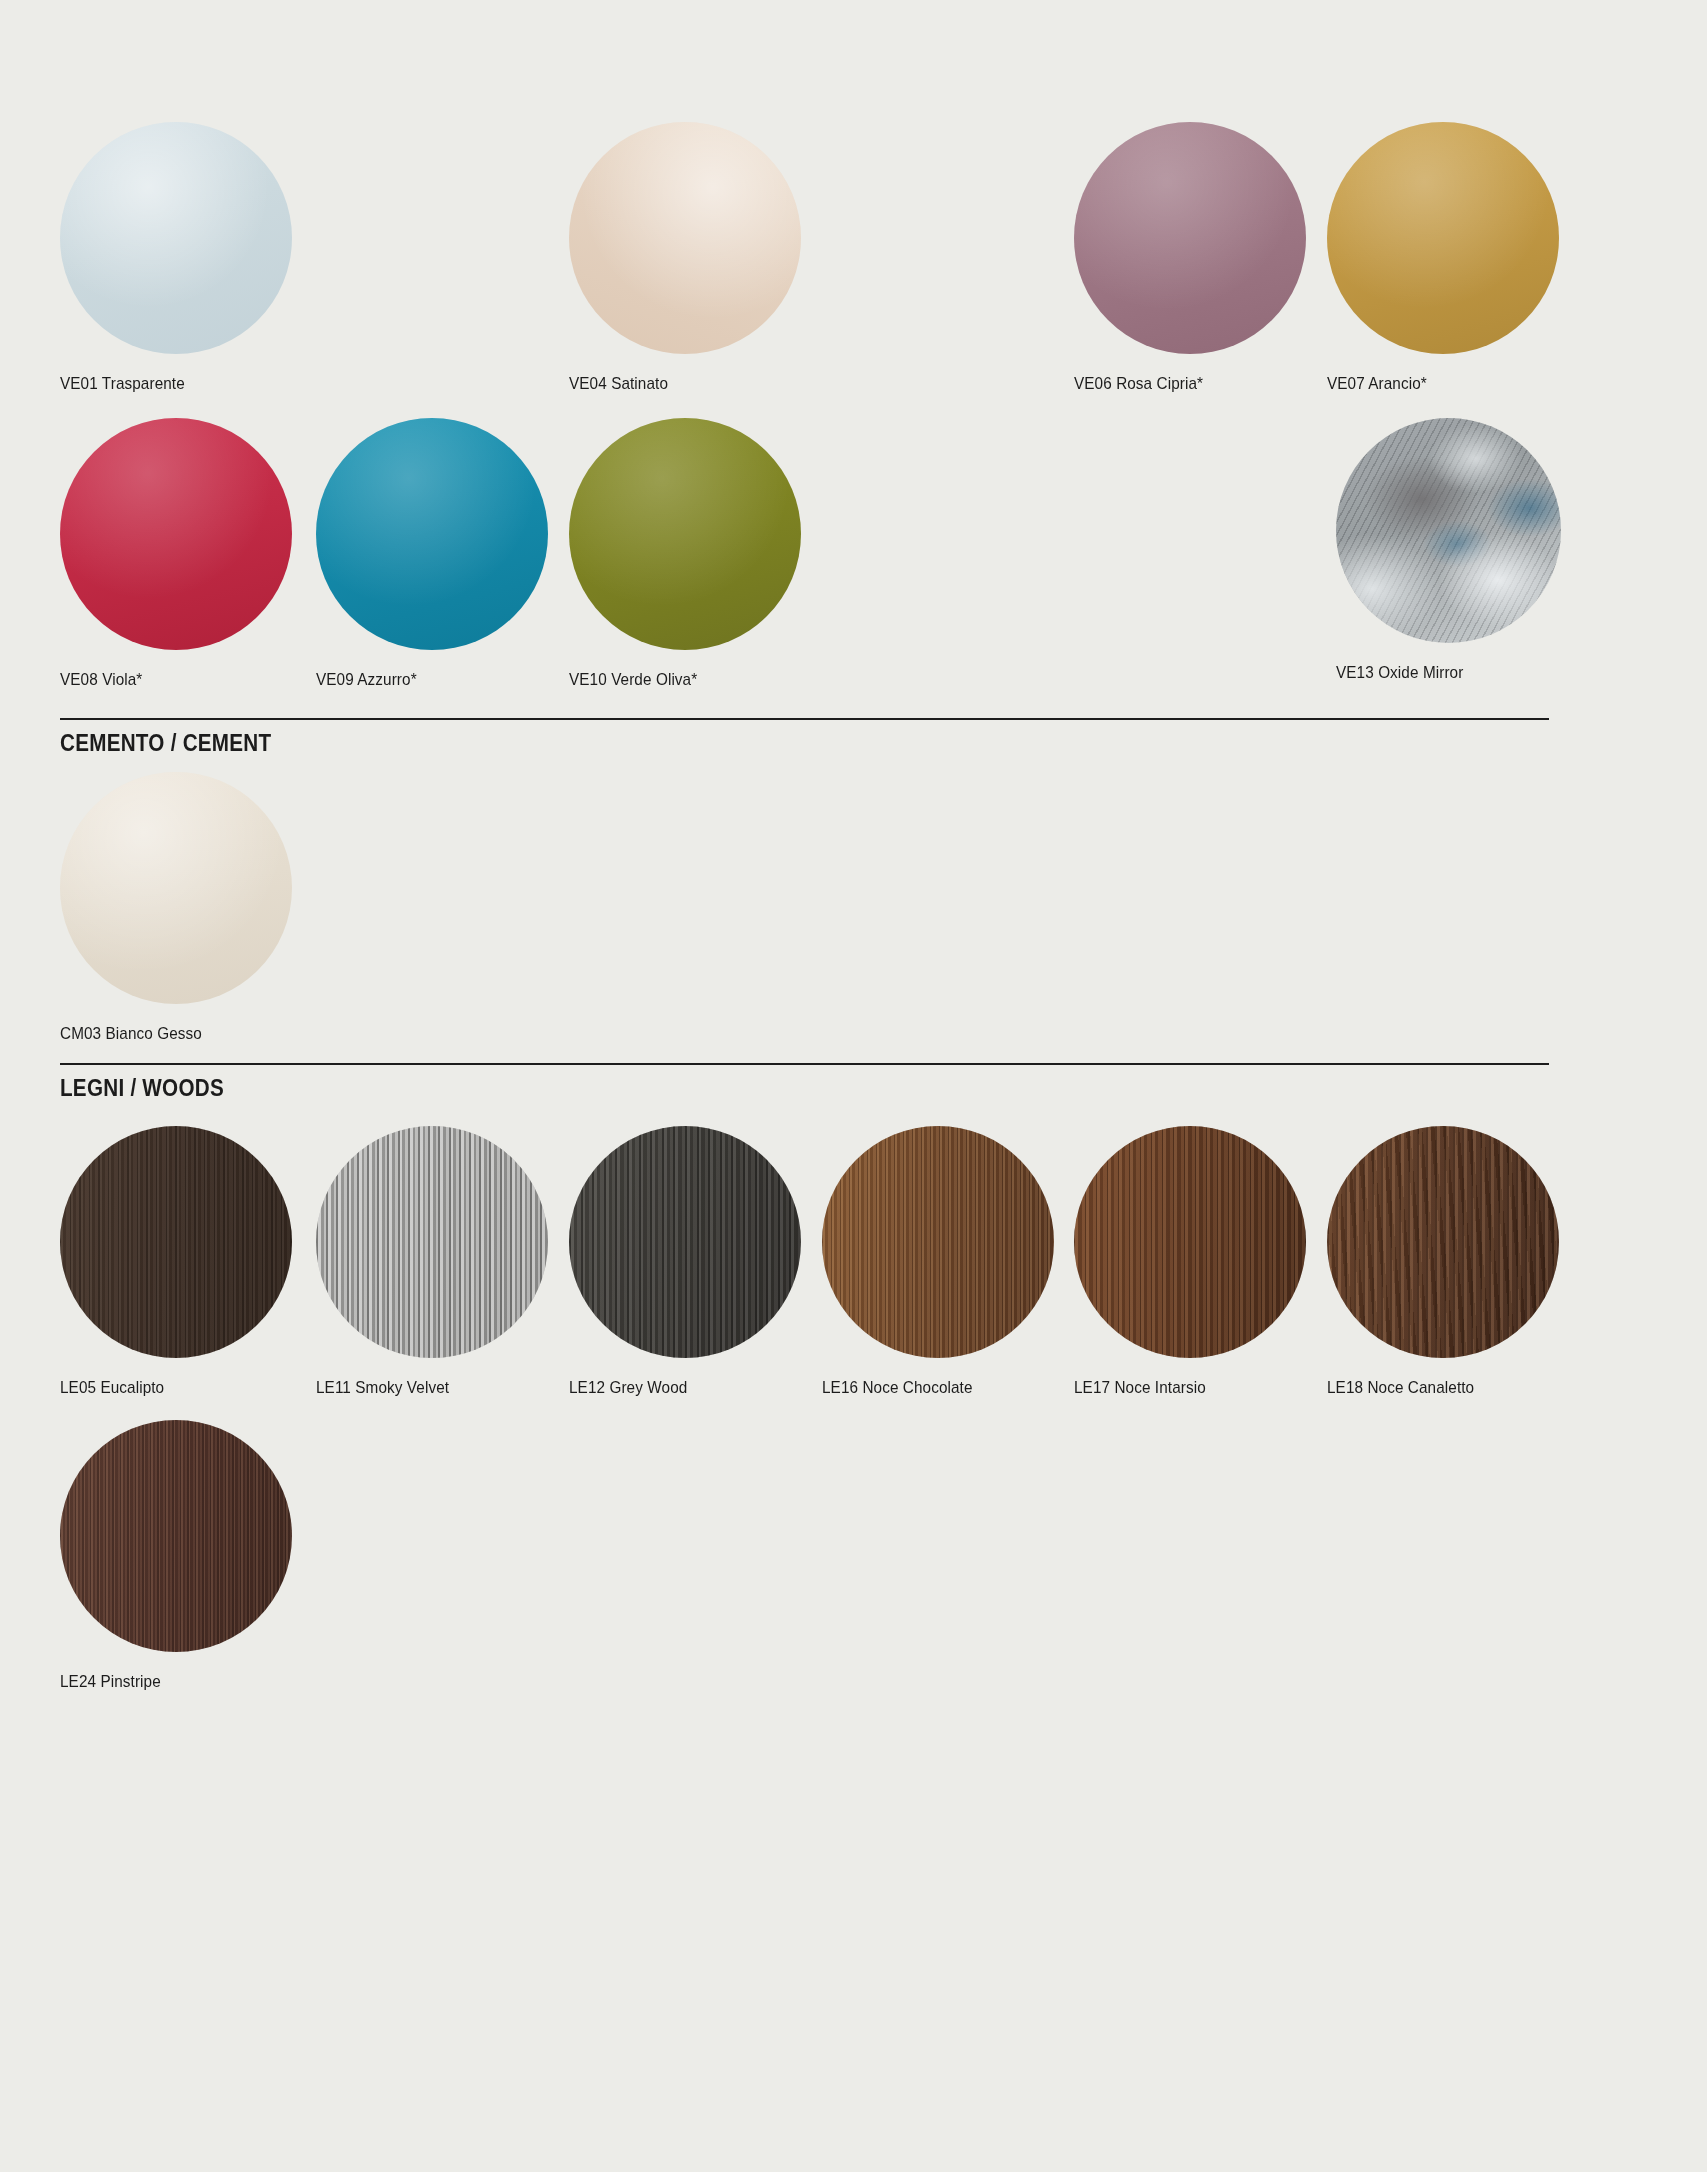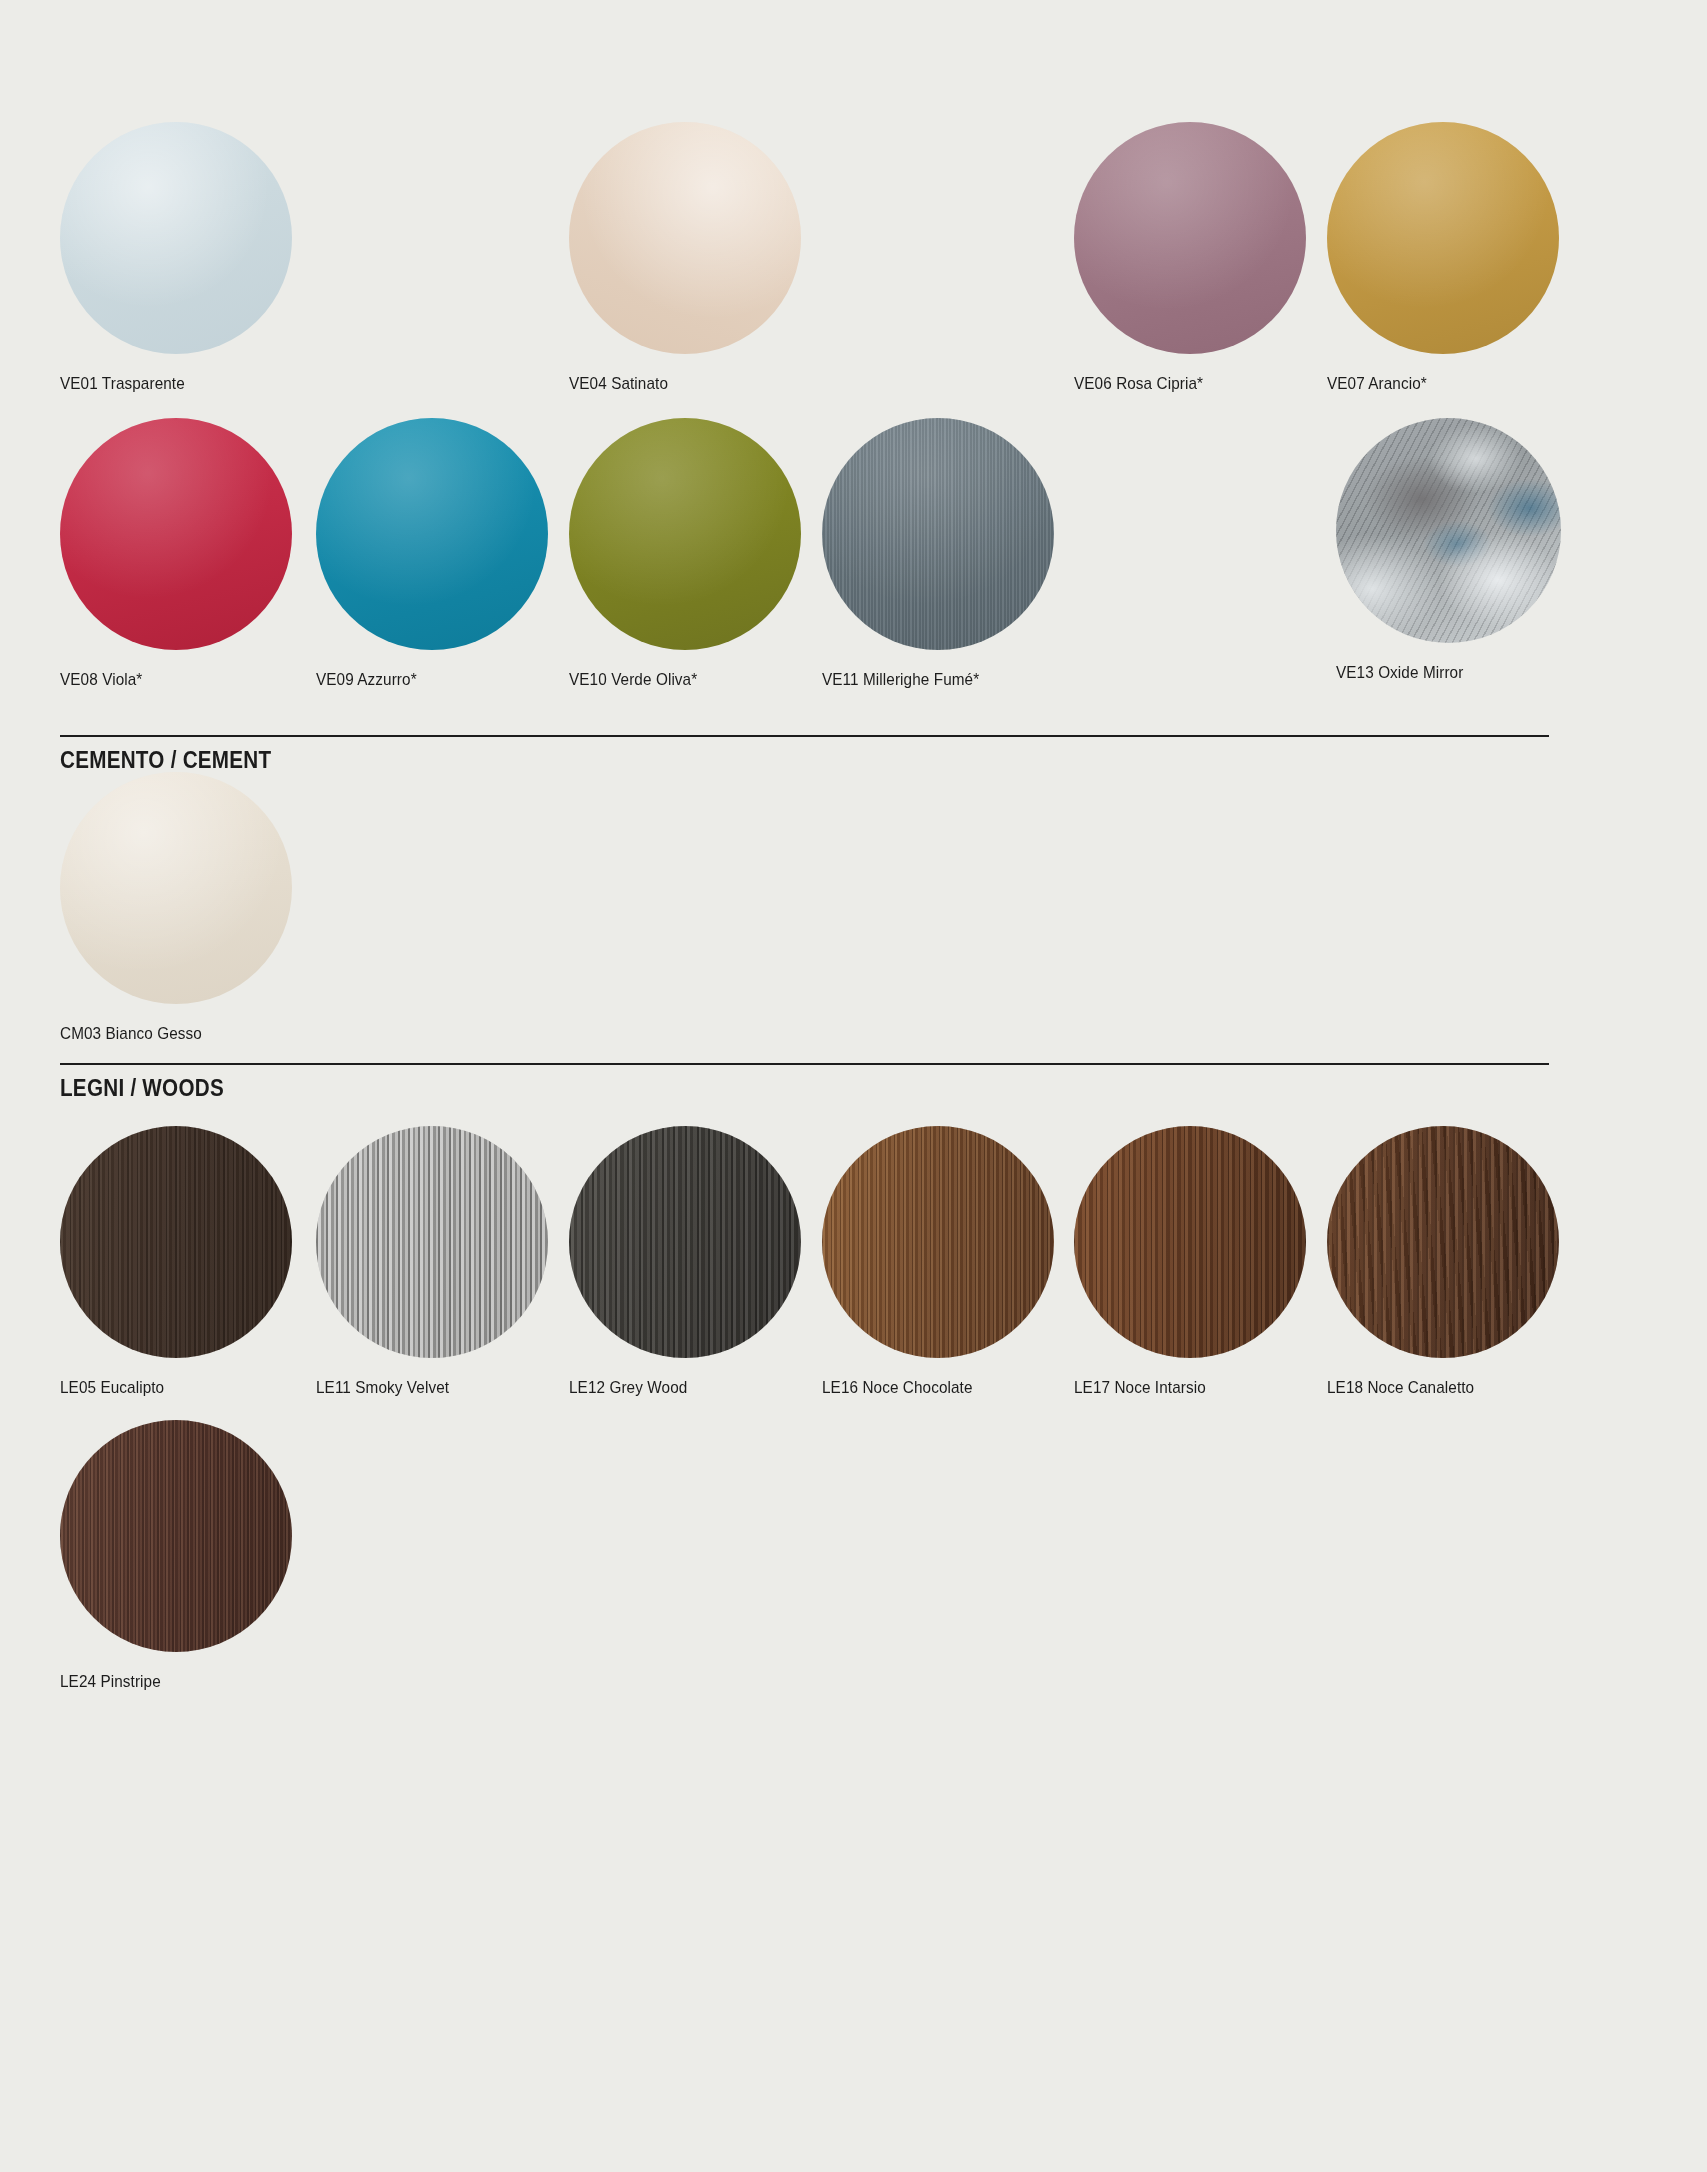--- a/index.html
+++ b/index.html
@@ -267,35 +267,29 @@
           <div class="tex t-ve09"></div>
         </div>
       <div class="caption">VE09 Azzurro*</div>
     </div>
     <div class="cell" style="left:509px">
       <div class="disc">
           <div class="tex t-ve10"></div>
         </div>
       <div class="caption">VE10 Verde Oliva*</div>
     </div>
-    <div class="cell" style="left:762px">
-      <div class="disc">
-          <div class="tex t-ve11"></div>
-        </div>
-      <div class="caption">VE11 Millerighe Fumé*</div>
-    </div>
     <div class="cell sm" style="left:1276px">
       <div class="disc">
           <div class="tex t-ve13"></div>
         </div>
       <div class="caption">VE13 Oxide Mirror</div>
     </div>
   </div>
 
-  <div class="section" style="top:735px">
+  <div class="section" style="top:718px">
     <div class="section-rule"></div>
     <div class="section-title">CEMENTO / CEMENT</div>
   </div>
 
   <div class="row" style="top:772px">
     <div class="cell" style="left:0px">
       <div class="disc">
           <div class="tex t-cm03"></div>
         </div>
       <div class="caption">CM03 Bianco Gesso</div>

